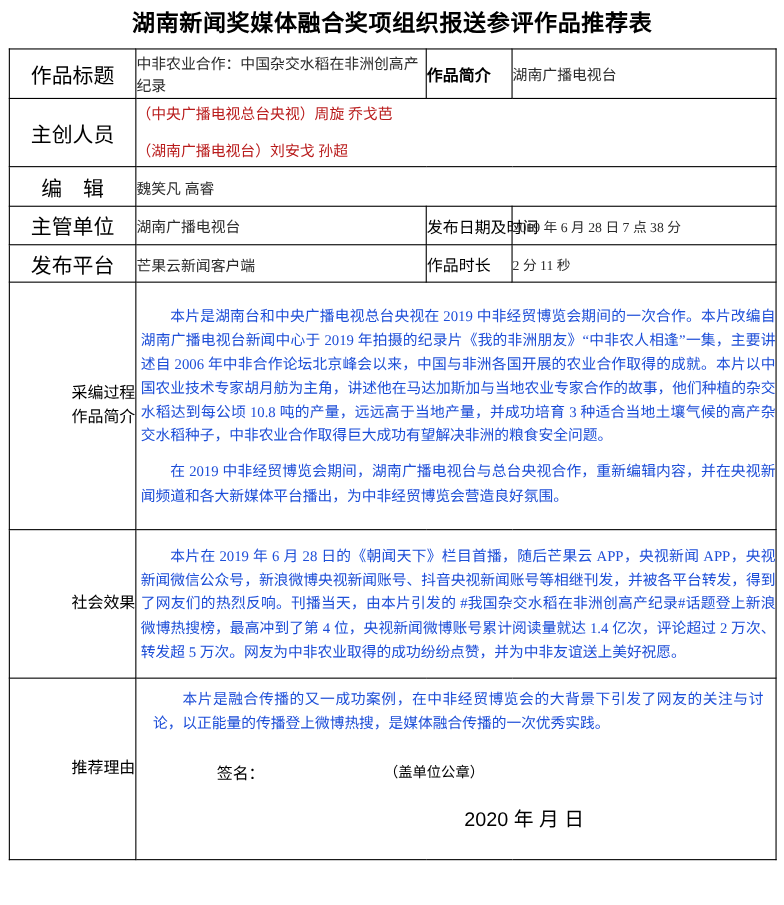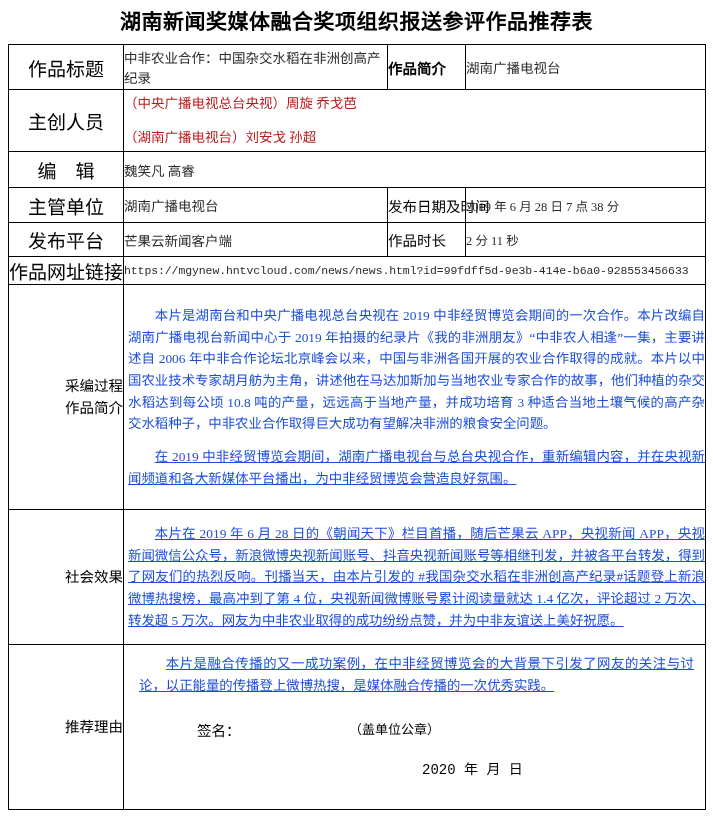--- a/index.html
+++ b/index.html
@@ -103,21 +103,20 @@
     font-size: 13.4px;
     color: #1d4ed8;
     line-height: 1.62;
     text-align: justify;
     text-justify: inter-ideograph;
     text-indent: 2em;
     margin: 0 0 11px 4px;
   }
   .para:last-child {
     margin-bottom: 0;
-    text-decoration: underline;
   }
   .vlabel {
     vertical-align: middle;
     text-align: left;
   }
   .vlabel .l1, .vlabel .l2 {
     font-family: "Liberation Sans", "DejaVu Sans", sans-serif;
     font-size: 14.5px;
     line-height: 1.55;
     padding-left: 10px;
@@ -141,22 +140,22 @@
     font-size: 14.5px;
     width: 225px;
     padding-left: 73px;
     box-sizing: border-box;
   }
   .sig-seal {
     font-family: "Liberation Sans", "DejaVu Sans", sans-serif;
     font-size: 13px;
   }
   .sig-date {
-    font-family: Liberation Mono, monospace;
-    font-size: 14px;
+    font-family: Liberation Sans, sans-serif;
+    font-size: 18px;
     padding-left: 298px;
     padding-top: 18px;
   }
   .h-ttl { height: 45px; }
   .h-creators { height: 62px; }
   .h-editor { height: 36px; }
   .h-unit { height: 35px; }
   .h-plat { height: 34px; }
   .h-url { height: 28px; }
   .h-proc { height: 225px; }
@@ -208,24 +207,20 @@
         <td class="val val-sm">2019 年 6 月 28 日 7 点 38 分</td>
       </tr>
 
       <tr class="h-plat">
         <td class="lbl">发布平台</td>
         <td class="val">芒果云新闻客户端</td>
         <td class="lbl-center">作品时长</td>
         <td class="val val-sm">2 分 11 秒</td>
       </tr>
 
-      <tr class="h-url">
-        <td class="lbl">作品网址链接</td>
-        <td class="url" colspan="3">https://mgynew.hntvcloud.com/news/news.html?id=99fdff5d-9e3b-414e-b6a0-928553456633</td>
-      </tr>
 
       <tr class="h-proc">
         <td class="vlabel">
           <div class="l1">采编过程</div>
           <div class="l2">作品简介</div>
         </td>
         <td class="body-cell" colspan="3">
           <p class="para">本片是湖南台和中央广播电视总台央视在 2019 中非经贸博览会期间的一次合作。本片改编自湖南广播电视台新闻中心于 2019 年拍摄的纪录片《我的非洲朋友》“中非农人相逢”一集，主要讲述自 2006 年中非合作论坛北京峰会以来，中国与非洲各国开展的农业合作取得的成就。本片以中国农业技术专家胡月舫为主角，讲述他在马达加斯加与当地农业专家合作的故事，他们种植的杂交水稻达到每公顷 10.8 吨的产量，远远高于当地产量，并成功培育 3 种适合当地土壤气候的高产杂交水稻种子，中非农业合作取得巨大成功有望解决非洲的粮食安全问题。</p>
           <p class="para">在 2019 中非经贸博览会期间，湖南广播电视台与总台央视合作，重新编辑内容，并在央视新闻频道和各大新媒体平台播出，为中非经贸博览会营造良好氛围。</p>
         </td>

